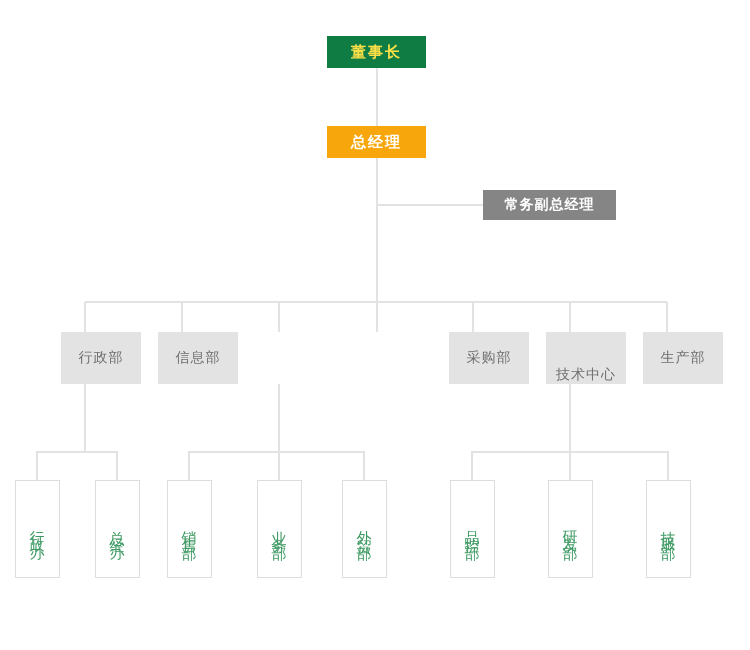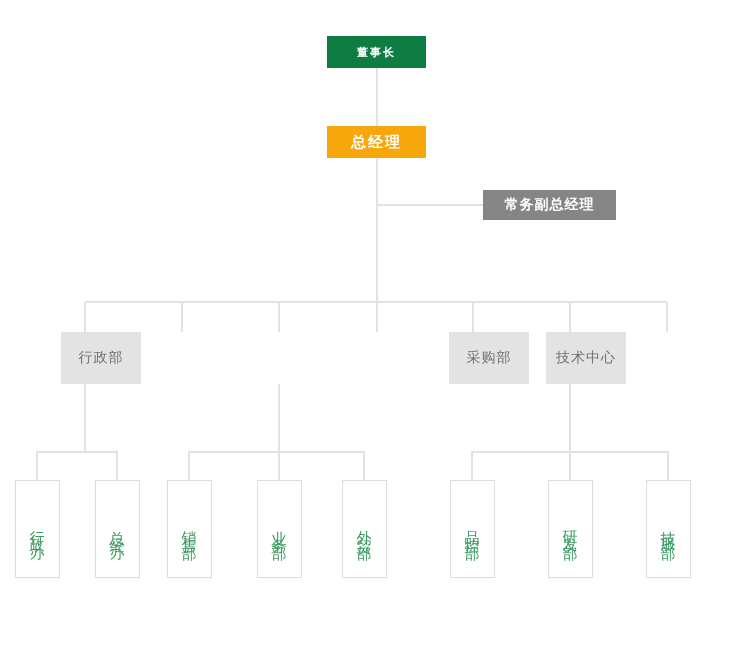--- a/index.html
+++ b/index.html
@@ -26,22 +26,22 @@
     position: absolute;
     display: flex;
     align-items: center;
     justify-content: center;
     box-sizing: border-box;
     text-align: center;
   }
   .node-chairman {
     left: 327px; top: 36px; width: 99px; height: 32px;
     background: var(--chairman-bg, #0F7C43);
-    color: #ffffff;
-    font-size: 11px;
+    color: #fde047;
+    font-size: 15px;
     font-weight: bold;
     letter-spacing: 2px;
   }
   .node-gm {
     left: 327px; top: 126px; width: 99px; height: 32px;
     background: var(--general-manager-bg, #F7A70B);
     color: #ffffff;
     font-size: 15px;
     font-weight: bold;
     letter-spacing: 2px;
@@ -74,21 +74,21 @@
     text-orientation: upright;
     letter-spacing: 7px;
     line-height: 1;
   }
   
   .d0 { left: 45px; }
   .d1 { left: 142px; }
   .d2 { left: 239px; }
   .d3 { left: 336px; }
   .d4 { left: 433px; text-align: center; }
-  .d5 { left: 530px; }
+  .d5 { left: 530px; align-items: flex-end; }
   .d6 { left: 627px; }
   
   .s0 { left: 15px; }
   .s1 { left: 95px; }
   .s2 { left: 167px; }
   .s3 { left: 257px; }
   .s4 { left: 342px; }
   .s5 { left: 450px; }
   .s6 { left: 548px; }
   .s7 { left: 646px; }
@@ -123,25 +123,31 @@
     <span>常务副总经理</span>
   </div>
 
   <div class="node node-gm">
     <span>总经理</span>
   </div>
 
   <div class="node node-dept d0">
     <span>行政部</span>
   </div>
+  <div class="node node-dept d1">
+    <span>信息部</span>
+  </div>
   <div class="node node-dept d4">
     <span>采购部</span>
   </div>
   <div class="node node-dept d5">
     <span>技术中心</span>
+  </div>
+  <div class="node node-dept d6">
+    <span>生产部</span>
   </div>
 
   <div class="node node-sub s0">
     <span class="vtext">行政办</span>
   </div>
   <div class="node node-sub s1">
     <span class="vtext">总经办</span>
   </div>
   <div class="node node-sub s2">
     <span class="vtext">销售部</span>

